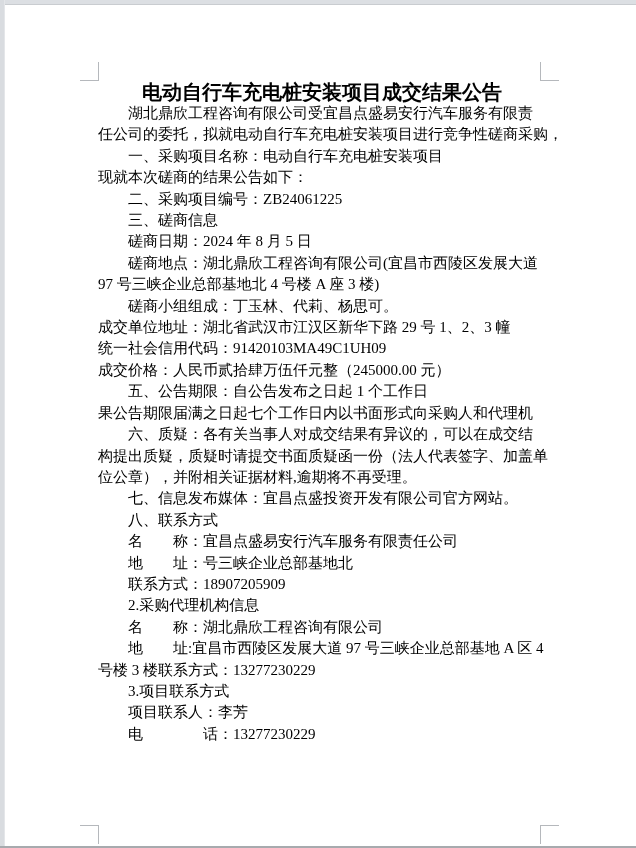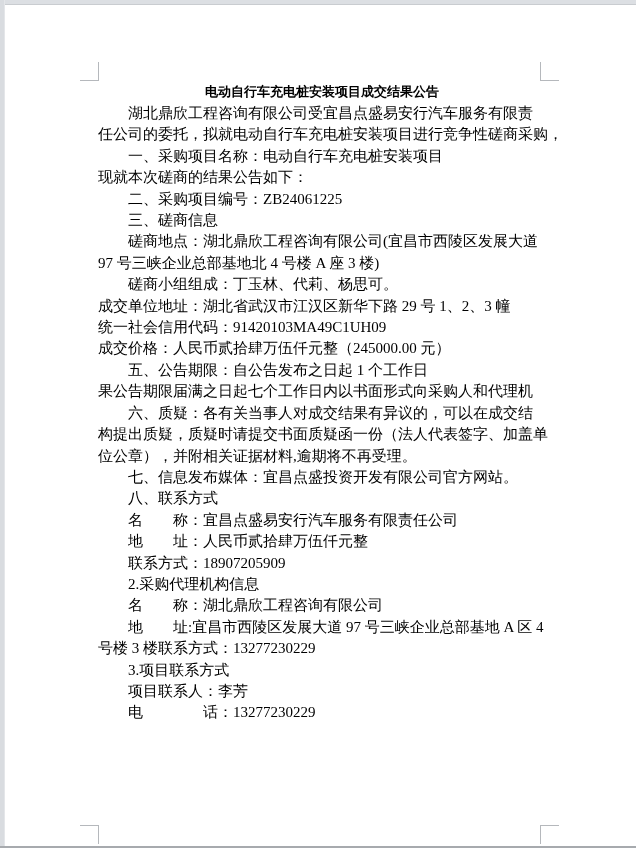--- a/index.html
+++ b/index.html
@@ -45,21 +45,21 @@
   .crop-bl { left: 80px;  top: 825px; border-right-width: 1px; border-top-width: 1px; }
   .crop-br { left: 540px; top: 825px; border-left-width: 1px;  border-top-width: 1px; }
   .doc {
     position: absolute;
     left: 98px; top: 81px;
     width: 448px;
     font-size: 15px;
     line-height: 21.4px;
   }
   .doc-title {
-    font-size: 13px;
+    font-size: 20px;
     font-weight: bold;
     text-align: center;
     white-space: pre;
     line-height: 22px;
   }
   .line {
     white-space: pre;
   }
   .line.indent {
     text-indent: 30px;
@@ -82,35 +82,36 @@
 
   <div class="doc">
     <div class="doc-title">电动自行车充电桩安装项目成交结果公告</div>
     <div id="lines-container">
         <div class="line indent">湖北鼎欣工程咨询有限公司受宜昌点盛易安行汽车服务有限责</div>
         <div class="line">任公司的委托，拟就电动自行车充电桩安装项目进行竞争性磋商采购，</div>
         <div class="line indent">一、采购项目名称：电动自行车充电桩安装项目</div>
         <div class="line">现就本次磋商的结果公告如下：</div>
         <div class="line indent">二、采购项目编号：ZB24061225</div>
         <div class="line indent">三、磋商信息</div>
+        <div class="line indent">磋商日期：2024 年 8 月 5 日</div>
         <div class="line indent">磋商地点：湖北鼎欣工程咨询有限公司(宜昌市西陵区发展大道</div>
         <div class="line">97 号三峡企业总部基地北 4 号楼 A 座 3 楼)</div>
         <div class="line indent">磋商小组组成：丁玉林、代莉、杨思可。</div>
         <div class="line">成交单位地址：湖北省武汉市江汉区新华下路 29 号 1、2、3 幢</div>
         <div class="line">统一社会信用代码：91420103MA49C1UH09</div>
         <div class="line">成交价格：人民币贰拾肆万伍仟元整（245000.00 元）</div>
         <div class="line indent">五、公告期限：自公告发布之日起 1 个工作日</div>
         <div class="line">果公告期限届满之日起七个工作日内以书面形式向采购人和代理机</div>
         <div class="line indent">六、质疑：各有关当事人对成交结果有异议的，可以在成交结</div>
         <div class="line">构提出质疑，质疑时请提交书面质疑函一份（法人代表签字、加盖单</div>
         <div class="line">位公章），并附相关证据材料,逾期将不再受理。</div>
         <div class="line indent">七、信息发布媒体：宜昌点盛投资开发有限公司官方网站。</div>
         <div class="line indent">八、联系方式</div>
         <div class="line indent">名　　称：宜昌点盛易安行汽车服务有限责任公司</div>
-        <div class="line indent">地　　址：人民币贰拾肆万伍仟元整</div>
+        <div class="line indent">地　　址：号三峡企业总部基地北</div>
         <div class="line indent">联系方式：18907205909</div>
         <div class="line indent">2.采购代理机构信息</div>
         <div class="line indent">名　　称：湖北鼎欣工程咨询有限公司</div>
         <div class="line indent">地　　址:宜昌市西陵区发展大道 97 号三峡企业总部基地 A 区 4</div>
         <div class="line">号楼 3 楼联系方式：13277230229</div>
         <div class="line indent">3.项目联系方式</div>
         <div class="line indent">项目联系人：李芳</div>
         <div class="line indent">电　　　　话：13277230229</div>
       </div>
   </div>

